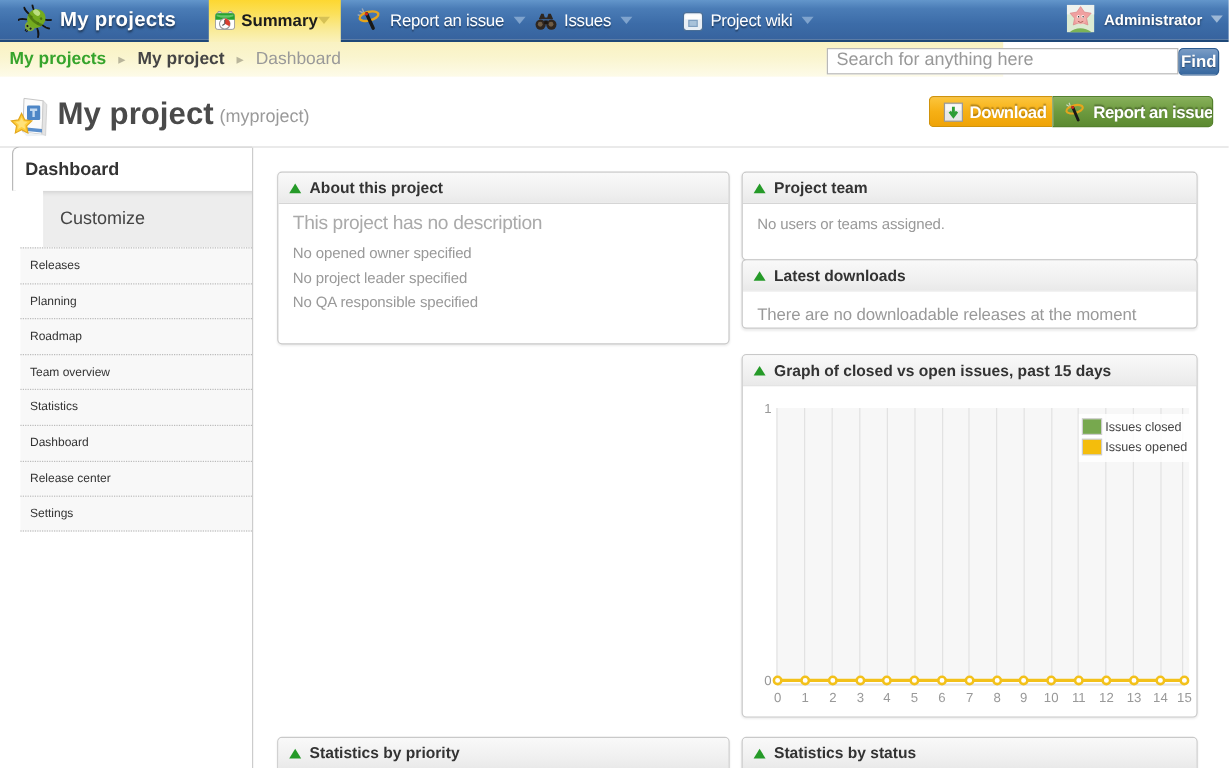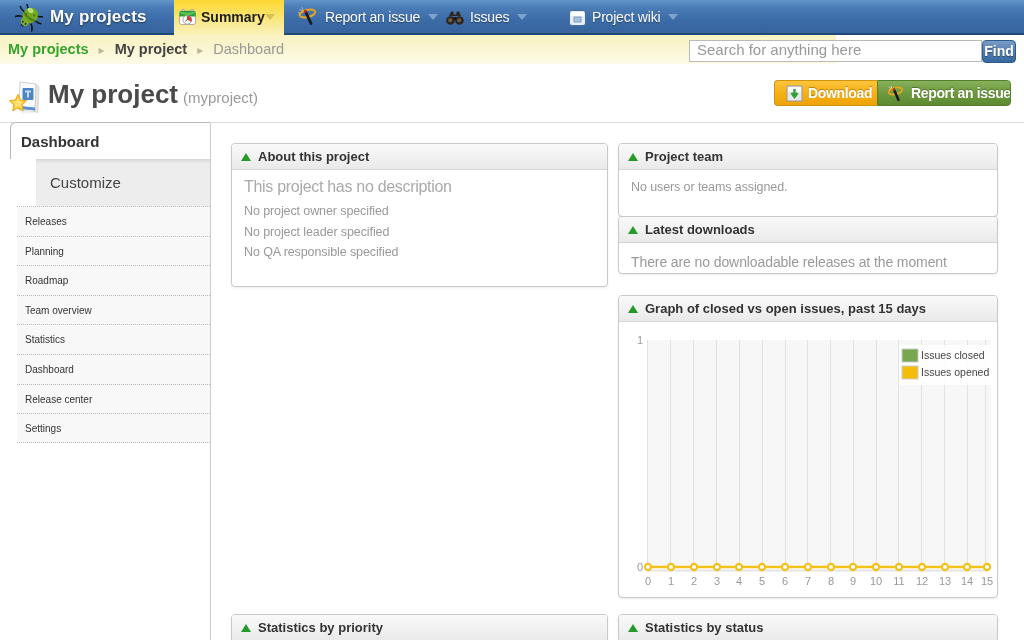--- a/index.html
+++ b/index.html
@@ -164,20 +164,34 @@
 
     <span class="navitem" id="ni-wiki">
       <svg class="ico" width="17" height="16" viewBox="0 0 17 16">
         <rect x="0.5" y="0.5" width="16" height="15" rx="2.5" fill="#e8eef5" stroke="#4a6e96"></rect>
         <rect x="2" y="2" width="13" height="4" fill="#fdfdfd"></rect>
         <rect x="4.5" y="6.5" width="8" height="6" fill="#7e9fc0"></rect>
         <rect x="5.5" y="7.5" width="6" height="4" fill="#a8c2da"></rect>
       </svg>Project wiki<span class="arr"></span>
     </span>
 
+    <span id="user">
+      <svg width="23" height="23" viewBox="0 0 23 23">
+        <rect x="0" y="0" width="23" height="23" fill="#dcead2"></rect>
+        <rect x="0" y="0" width="23" height="8" fill="#eef2ee"></rect>
+        <path d="M2 23 q9 -7 19 0 z" fill="#7cb356"></path>
+        <path d="M11.5 1.5 l3.2 4.6 5.6 .9 -3.8 4.2 1.1 5.6 -6.1-2.4 -6.1 2.4 1.1-5.6 -3.8-4.2 5.6-.9 z" fill="#f0a0a0" stroke="#d98888" stroke-width=".6"></path>
+        <ellipse cx="11.5" cy="12.2" rx="4.6" ry="4" fill="#f3b0ac"></ellipse>
+        <circle cx="9.6" cy="9.8" r="1.1" fill="#fff"></circle>
+        <circle cx="13.4" cy="9.8" r="1.1" fill="#fff"></circle>
+        <circle cx="9.8" cy="10" r="0.6" fill="#222"></circle>
+        <circle cx="13.6" cy="10" r="0.6" fill="#222"></circle>
+        <path d="M9.3 13.8 q2.2 1.8 4.4 0" stroke="#a85b55" stroke-width=".8" fill="none"></path>
+      </svg>Administrator<span class="arr"></span>
+    </span>
   </div>
 
   <div id="crumbbar">
     <span id="crumbs"><span class="c1">My projects</span><span class="sep">▸</span><span class="c2">My project</span><span class="sep">▸</span><span class="c3">Dashboard</span></span>
     <div id="search">Search for anything here</div>
     <div id="findbtn">Find</div>
   </div>
 
   <div id="titlebar">
     <svg id="projicon" width="34" height="36" viewBox="0 0 34 36">
@@ -216,21 +230,21 @@
   <div class="mi" style="top:265.2px;">Roadmap</div>
   <div class="mi" style="top:294.8px;">Team overview</div>
   <div class="mi" style="top:324.4px;">Statistics</div>
   <div class="mi" style="top:354px;">Dashboard</div>
   <div class="mi" style="top:383.6px;">Release center</div>
   <div class="mi" id="mi-last" style="top:413.2px;">Settings</div>
 
   <div class="box" id="box-about">
     <div class="bhead"><span class="tri"></span>About this project</div>
     <div class="nodesc">This project has no description</div>
-    <div class="dim" style="top:60px;">No project owner specified</div>
+    <div class="dim" style="top:60px;">No opened owner specified</div>
     <div class="dim" style="top:81px;">No project leader specified</div>
     <div class="dim" style="top:101px;">No QA responsible specified</div>
   </div>
 
   <div class="box" id="box-team">
     <div class="bhead"><span class="tri"></span>Project team</div>
     <div class="dim" style="top:36px;">No users or teams assigned.</div>
   </div>
 
   <div class="box" id="box-dl">

